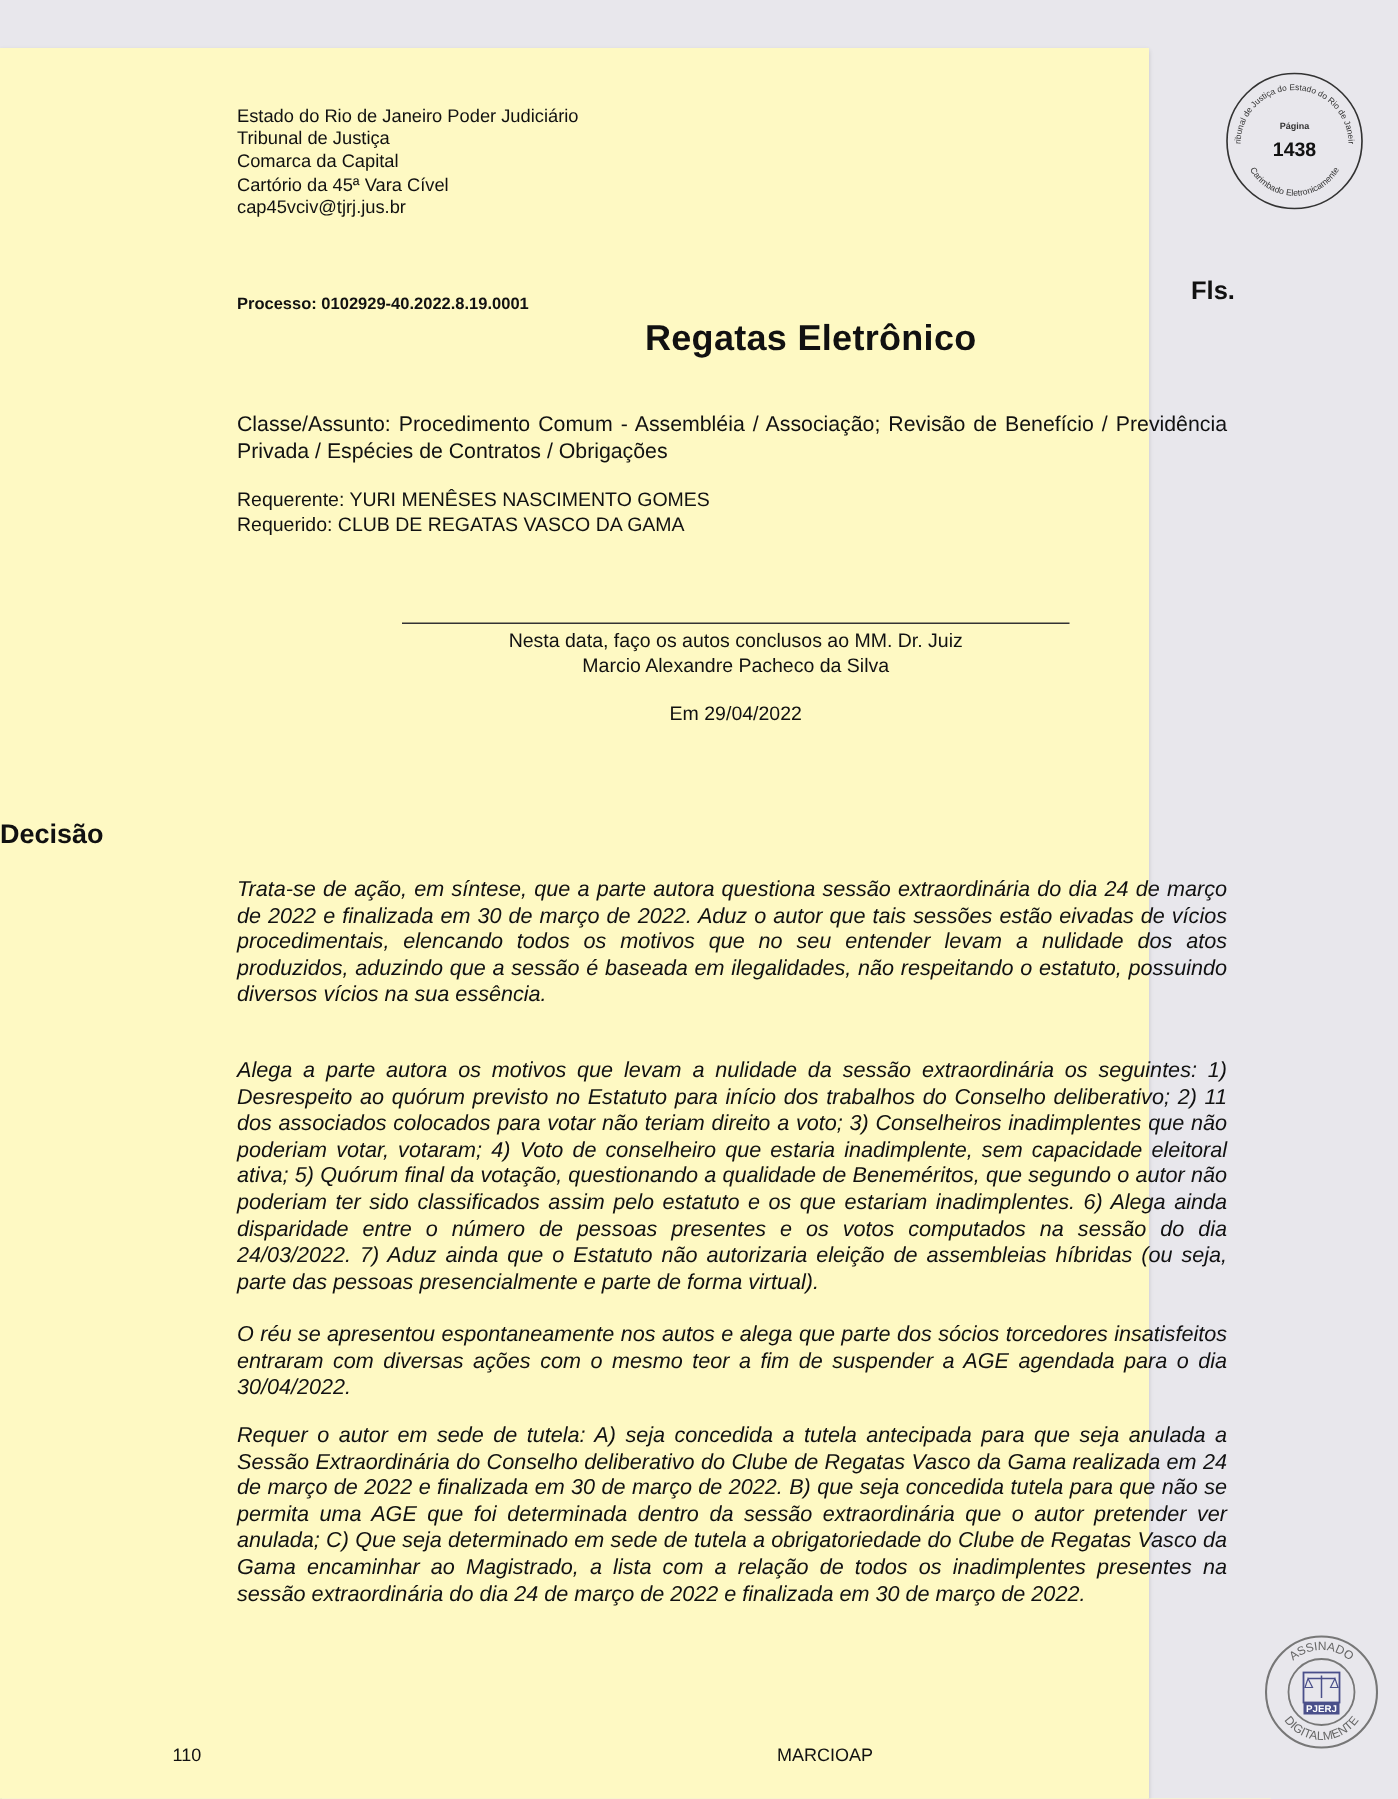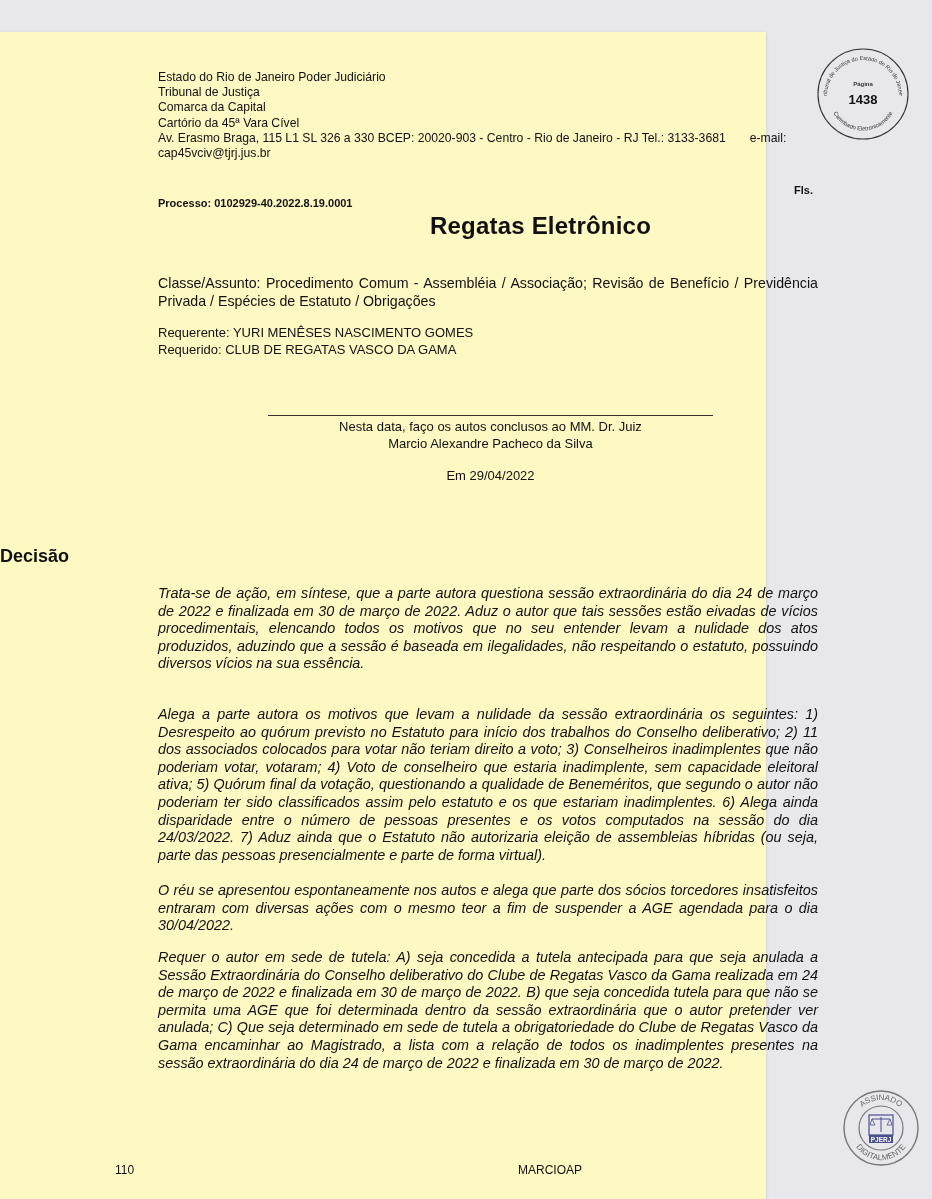--- a/index.html
+++ b/index.html
@@ -18,21 +18,21 @@
   }
   .header-block {
     position:absolute; left:158px; top:38px;
     font-size:12.2px; line-height:15.2px;
   }
   .header-block div { white-space:nowrap; }
   .addr-email { margin-left:24px; }
   .stamp {
     position:absolute; left:815px; top:14px; width:96px; height:96px;
   }
-  .fls { position:absolute; left:794px; top:152px; font-size:11px; font-weight:bold; }
+  .fls { position:absolute; left:794px; top:152px; font-size:17px; font-weight:bold; }
   .processo-num { position:absolute; left:158px; top:165px; font-size:11px; font-weight:bold; }
   .processo-title { position:absolute; right:115px; top:180px; font-size:24px; font-weight:bold; letter-spacing:0.2px; }
   .classe {
     position:absolute; left:158px; top:242px; width:660px;
     font-size:14.2px; line-height:18px; text-align:justify; text-align-last:left;
   }
   .partes { position:absolute; left:158px; top:292px; font-size:13px; line-height:17px; }
   .divider { position:absolute; left:268px; top:383px; width:445px; border-top:1px solid #333; }
   .conclusos {
     position:absolute; left:268px; top:386px; width:445px; text-align:center;
@@ -55,23 +55,20 @@
 </head>
 <body>
 
 <div class="sheet">
 
   <div class="header-block">
     <div>Estado do Rio de Janeiro Poder Judiciário</div>
     <div>Tribunal de Justiça</div>
     <div>Comarca da Capital</div>
     <div>Cartório da 45ª Vara Cível</div>
-    <div>
-      <span>Av. Erasmo Braga, 115 L1 SL 326 a 330 BCEP: 20020-903 - Centro - Rio de Janeiro - RJ Tel.: 3133-3681</span><span class="addr-email">e-mail:</span>
-    </div>
     <div>cap45vciv@tjrj.jus.br</div>
   </div>
 
   <svg class="stamp" viewBox="0 0 96 96">
     <defs>
       <path id="stampTop" d="M 12 50 A 36 36 0 0 1 84 50"></path>
       <path id="stampBot" d="M 16 62 A 34 34 0 0 0 80 62"></path>
     </defs>
     <circle cx="48" cy="48" r="45" fill="none" stroke="#333" stroke-width="1.1"></circle>
     <text font-size="5.6" font-family="Liberation Sans, sans-serif" fill="#333">
@@ -81,21 +78,21 @@
     <text x="48" y="58" font-size="13" font-weight="bold" text-anchor="middle" font-family="Liberation Sans, sans-serif" fill="#111">1438</text>
     <text font-size="5.8" font-family="Liberation Sans, sans-serif" fill="#333">
       <textPath href="#stampBot" startOffset="50%" text-anchor="middle">Carimbado Eletronicamente</textPath>
     </text>
   </svg>
 
   <div class="fls">Fls.</div>
   <div class="processo-num">Processo: 0102929-40.2022.8.19.0001</div>
   <div class="processo-title">Regatas Eletrônico</div>
 
-  <div class="classe">Classe/Assunto: Procedimento Comum - Assembléia / Associação; Revisão de Benefício / Previdência Privada / Espécies de Estatuto / Obrigações</div>
+  <div class="classe">Classe/Assunto: Procedimento Comum - Assembléia / Associação; Revisão de Benefício / Previdência Privada / Espécies de Contratos / Obrigações</div>
 
   <div class="partes">
     <div>Requerente: YURI MENÊSES NASCIMENTO GOMES</div>
     <div>Requerido: CLUB DE REGATAS VASCO DA GAMA</div>
   </div>
 
   <div class="divider"></div>
 
   <div class="conclusos">
     <div>Nesta data, faço os autos conclusos ao MM. Dr. Juiz</div>

